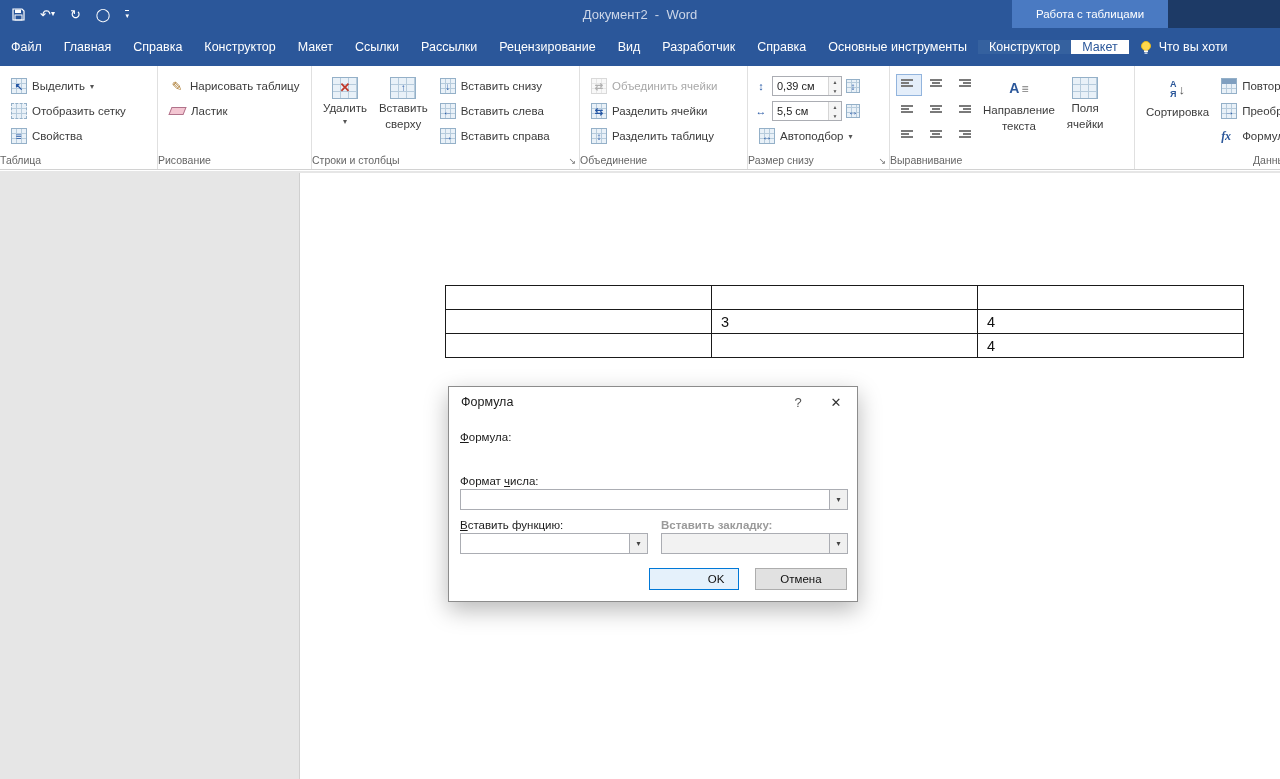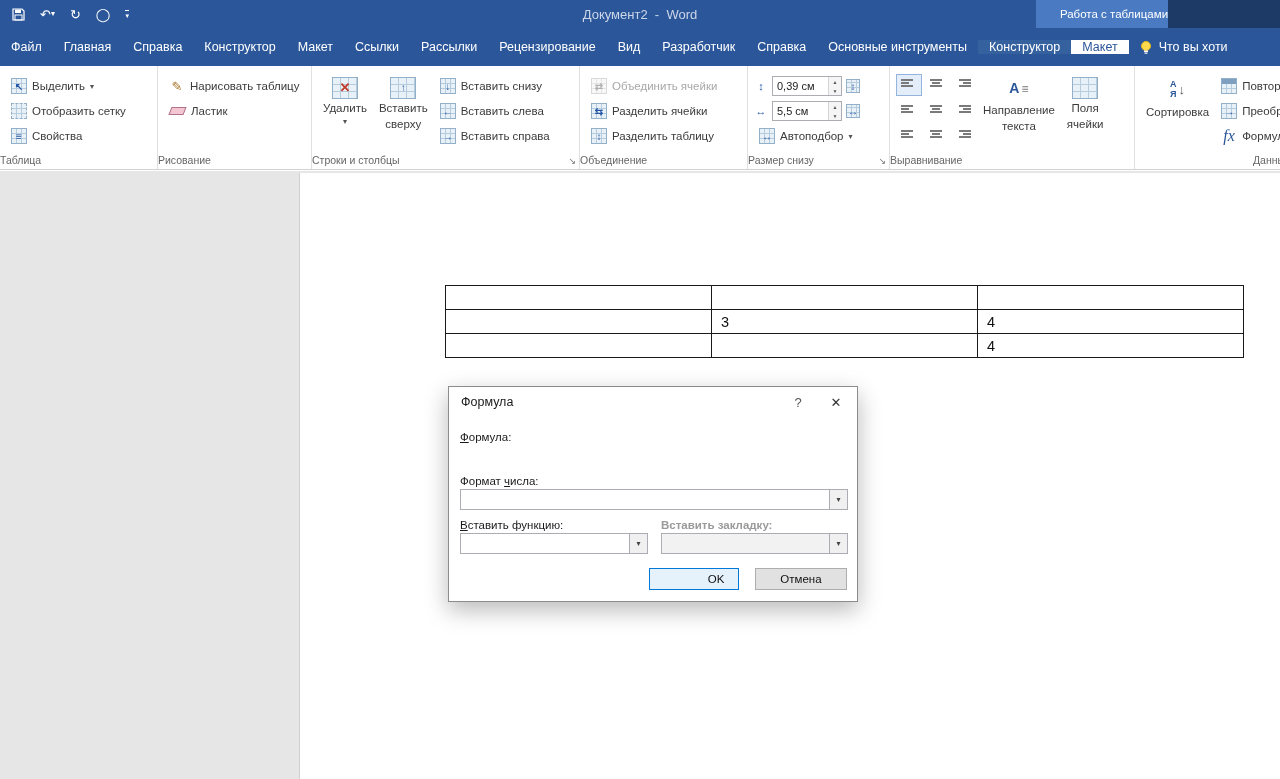--- a/index.html
+++ b/index.html
@@ -7,21 +7,21 @@
   body { font-family:"Liberation Sans",sans-serif; cursor:default; }
   .app { position:relative; width:1280px; height:779px; background:#fff; overflow:hidden; }
 
   
   .titlebar { position:absolute; top:0; left:0; right:0; height:28px; background:#2b579a; color:#fff; }
   .qat { position:absolute; left:12px; top:0; height:28px; display:flex; align-items:center; gap:15px; font-size:13px; }
   .qat .qbtn { display:flex; align-items:center; justify-content:center; color:#fff; background:none; border:none; font-size:13px; line-height:1; }
   .qat .tiny { font-size:8px; }
   .qat .custom { border-top:1px solid #fff; font-size:7px; padding-top:1px; }
   .wtitle { position:absolute; left:0; right:0; top:0; height:28px; display:flex; align-items:center; justify-content:center; font-size:13px; color:#ccd6e8; white-space:pre; }
-  .ctx-header { position:absolute; left:1012px; top:0; width:156px; height:28px; background:#4a7ac2; display:flex; align-items:center; justify-content:center; font-size:11.5px; color:#fff;margin-left:24px; }
+  .ctx-header { position:absolute; left:1012px; top:0; width:156px; height:28px; background:#4a7ac2; display:flex; align-items:center; justify-content:center; font-size:11.5px; color:#fff; }
   .tb-dark { position:absolute; left:1168px; top:0; width:112px; height:28px; background:#1d3a66; }
 
   
   .tabsrow { position:absolute; top:28px; left:0; right:0; height:38px; background:#2b579a; display:flex; align-items:center; color:#fff; font-size:12.5px; }
   .tab { display:flex; align-items:center; padding:0 11px; white-space:nowrap; }
   .tab.active { background:#fff; color:#2b579a; }
   .ctx-tabs { display:flex; background:#35619f; }
   .tellme { display:flex; align-items:center; gap:6px; padding:0 10px; white-space:nowrap; }
 
   
@@ -45,21 +45,21 @@
                     repeating-linear-gradient(0deg,transparent 0 4px,#b6cbdc 4px 5px), #e9f1f8; }
   .ti.big { width:26px; height:22px;
         background: repeating-linear-gradient(90deg,transparent 0 7px,#b6cbdc 7px 8px),
                     repeating-linear-gradient(0deg,transparent 0 6px,#b6cbdc 6px 7px), #e9f1f8; }
   .ti.dash { border-style:dashed; }
   .ov { position:absolute; inset:0; display:flex; align-items:center; justify-content:center; font-size:10px; font-weight:700; color:#2456a4; }
   .ov.red { color:#c0392b; font-size:13px; }
   .ov.toprow { top:0; bottom:auto; height:5px; background:#7f9fc0; }
   .eraser { width:15px; height:8px; background:#f3c6d2; border:1px solid #b0728a; transform:skewX(-22deg); flex:none; margin:3px 1px; }
   .pencil { font-size:13px; color:#a8762a; flex:none; width:16px; text-align:center; }
-  .fxi { font-family:"Liberation Serif",serif; font-style:italic; font-weight:400; font-size:16px; color:#2b579a; width:16px; text-align:center; flex:none; }
+  .fxi { font-family:"Liberation Serif",serif; font-style:italic; font-weight:700; font-size:12px; color:#2b579a; width:16px; text-align:left; flex:none; }
 
   
   .srow { display:flex; align-items:center; gap:4px; height:24px; }
   .mi { font-size:11px; color:#2456a4; width:14px; text-align:center; flex:none; }
   .spin { display:flex; align-items:stretch; width:70px; height:20px; border:1px solid #abadb3; background:#fff; font-size:11px; color:#222; }
   .spin .val { flex:1; display:flex; align-items:center; padding-left:4px; }
   .spinbtns { display:flex; flex-direction:column; width:13px; border-left:1px solid #d5d5d5; background:#f5f5f5; }
   .spinbtns .sb { flex:1; display:flex; align-items:center; justify-content:center; font-size:5px; color:#555; background:none; border:none; }
   .ti.sm { width:14px; height:14px; }
 

